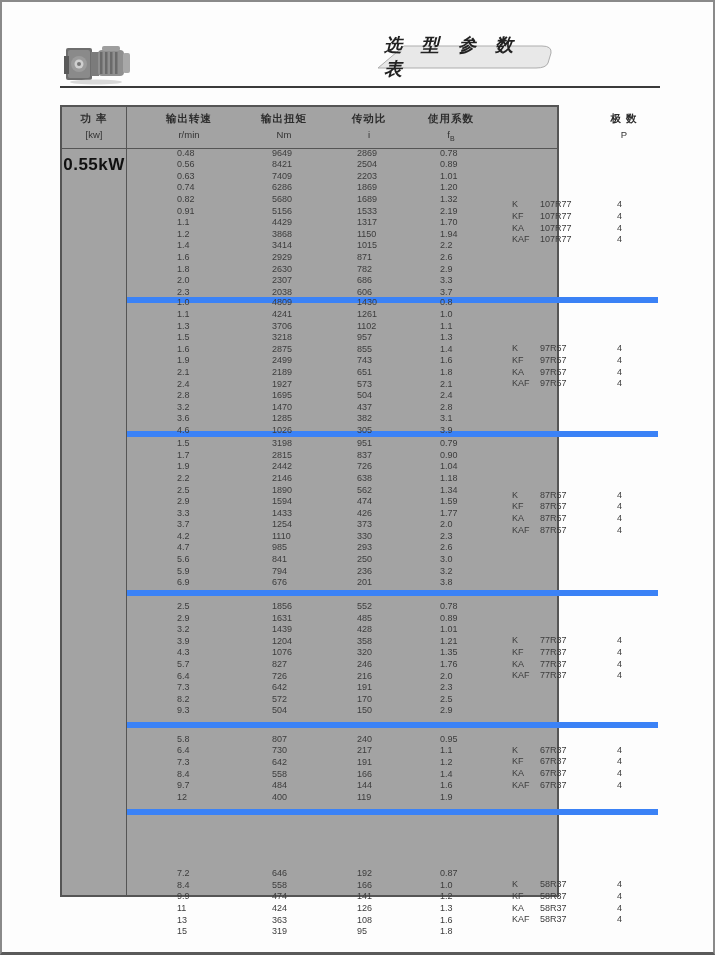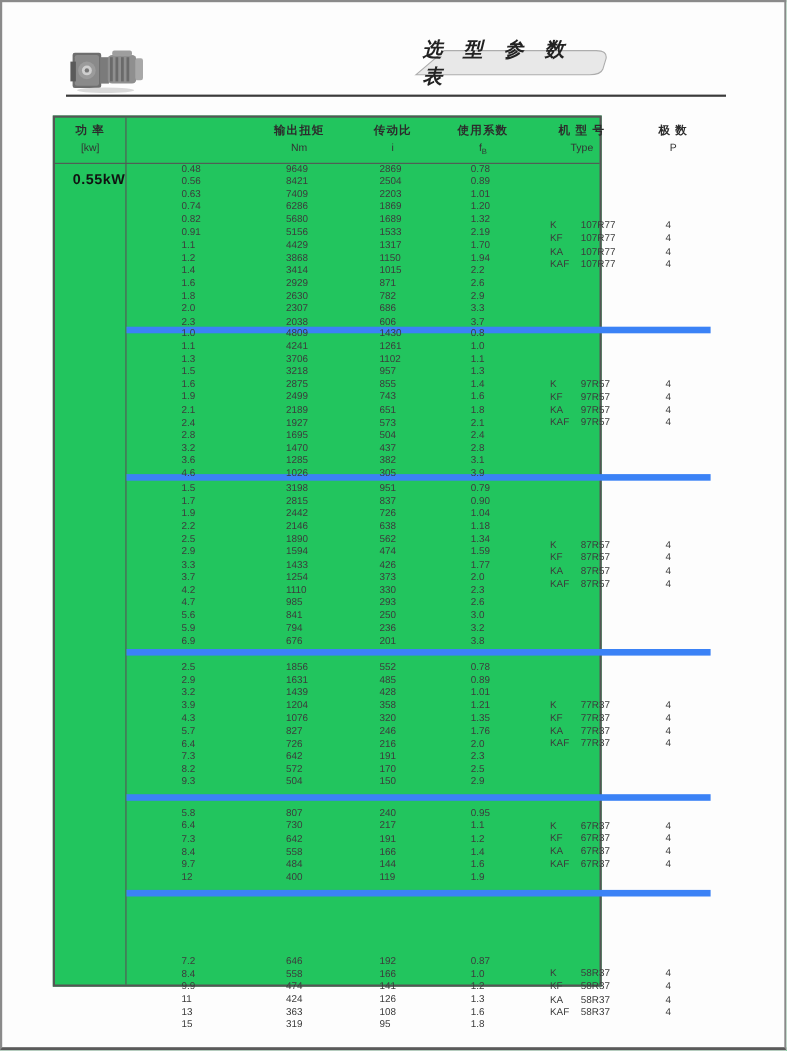--- a/index.html
+++ b/index.html
@@ -12,34 +12,34 @@
   .logo { position:absolute; left:60px; top:36px; width:76px; height:48px; }
   .banner { position:absolute; left:374px; top:42px; width:178px; height:26px; }
   .banner svg { position:absolute; left:0; top:0; }
   .banner .banner-text { position:absolute; left:0; top:0; width:100%; height:100%;
       display:flex; align-items:center; justify-content:center;
       font-size:18px; font-weight:bold; font-style:italic; letter-spacing:7px;
       color:#222; padding-left:8px; }
   .header-rule { position:absolute; left:58px; top:84px; width:600px; height:2px; background:#3b3b3b; }
 
   
-  .spec-table { position:absolute; left:46px; top:103px; width:499px; height:792px;
-      border:2px solid #555; background:#22c55e; }
+  .spec-table { position:absolute; left:58px; top:103px; width:499px; height:792px;
+      border:2px solid #555; background:#a3a3a3; }
   .thead { position:absolute; left:0; top:0; width:100%; height:42px;
       border-bottom:1px solid #555; }
   .hcell { position:absolute; top:5px; width:120px; text-align:center; }
   .hcell .l1 { display:block; font-size:10.5px; font-weight:bold; color:#2c2c2c; letter-spacing:1px; }
   .hcell .l2 { display:block; font-size:9.5px; color:#333; margin-top:3px; }
   .hcell .l2 sub { font-size:7px; }
   .h0 { left:-28px; } .h1 { left:67px; } .h2 { left:162px; } .h3 { left:247px; }
   .h4 { left:329px; } .h5 { left:419px; } .h6 { left:502px; }
 
   .power-col { position:absolute; left:0; top:0; bottom:0; width:65px; border-right:1px solid #555; }
-  .power-label { position:absolute; left:0; top:48px; width:100%; text-align:right;
-      font-size:13px; font-weight:bold; color:#111; letter-spacing:0.5px; }
+  .power-label { position:absolute; left:0; top:48px; width:100%; text-align:center;
+      font-size:17px; font-weight:bold; color:#111; letter-spacing:0.5px; }
 
   .table-blocks { position:absolute; left:65px; top:42px; width:531px; bottom:0; }
   .block { position:relative; border-bottom:6px solid #3b82f6; }
   .block:last-child { border-bottom:none;margin-top:48px; }
   .rows { height:100%; display:flex; flex-direction:column; justify-content:center; }
   .drow { position:relative; height:11.6px; line-height:11.6px; flex:0 0 auto; }
   .c { position:absolute; font-size:9px; color:#3c3c3c; white-space:nowrap; }
   .c0 { left:50px; } .c1 { left:145px; } .c2 { left:230px; } .c3 { left:313px; }
 
   .types { position:absolute; left:385px; top:50%; transform:translateY(-50%); }
@@ -82,35 +82,35 @@
 
   <div class="header-rule"></div>
 
   <div class="spec-table">
 
     <div class="thead">
       <div class="hcell h0">
         <span class="l1">功  率</span>
         <span class="l2">[kw]</span>
       </div>
+      <div class="hcell h1">
+        <span class="l1">输出转速</span>
+        <span class="l2">r/min</span>
+      </div>
       <div class="hcell h2">
         <span class="l1">输出扭矩</span>
         <span class="l2">Nm</span>
       </div>
       <div class="hcell h3">
         <span class="l1">传动比</span>
         <span class="l2">i</span>
       </div>
       <div class="hcell h4">
         <span class="l1">使用系数</span>
         <span class="l2"><span>f</span><sub>B</sub></span>
-      </div>
-      <div class="hcell h5">
-        <span class="l1">机 型 号</span>
-        <span class="l2">Type</span>
       </div>
       <div class="hcell h6">
         <span class="l1">极  数</span>
         <span class="l2">P</span>
       </div>
     </div>
 
     <div class="power-col">
       <span class="power-label">0.55kW</span>
     </div>

